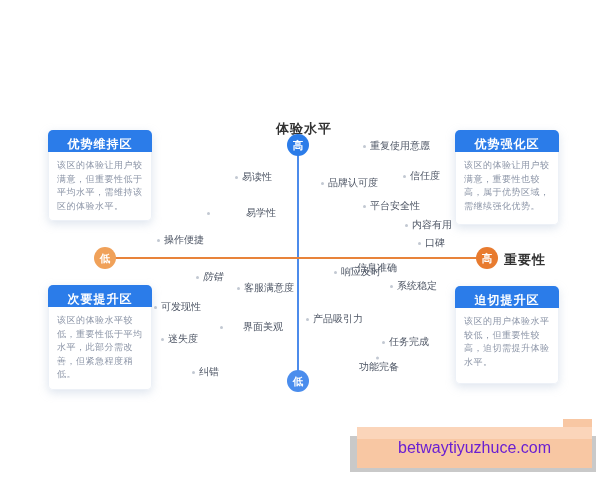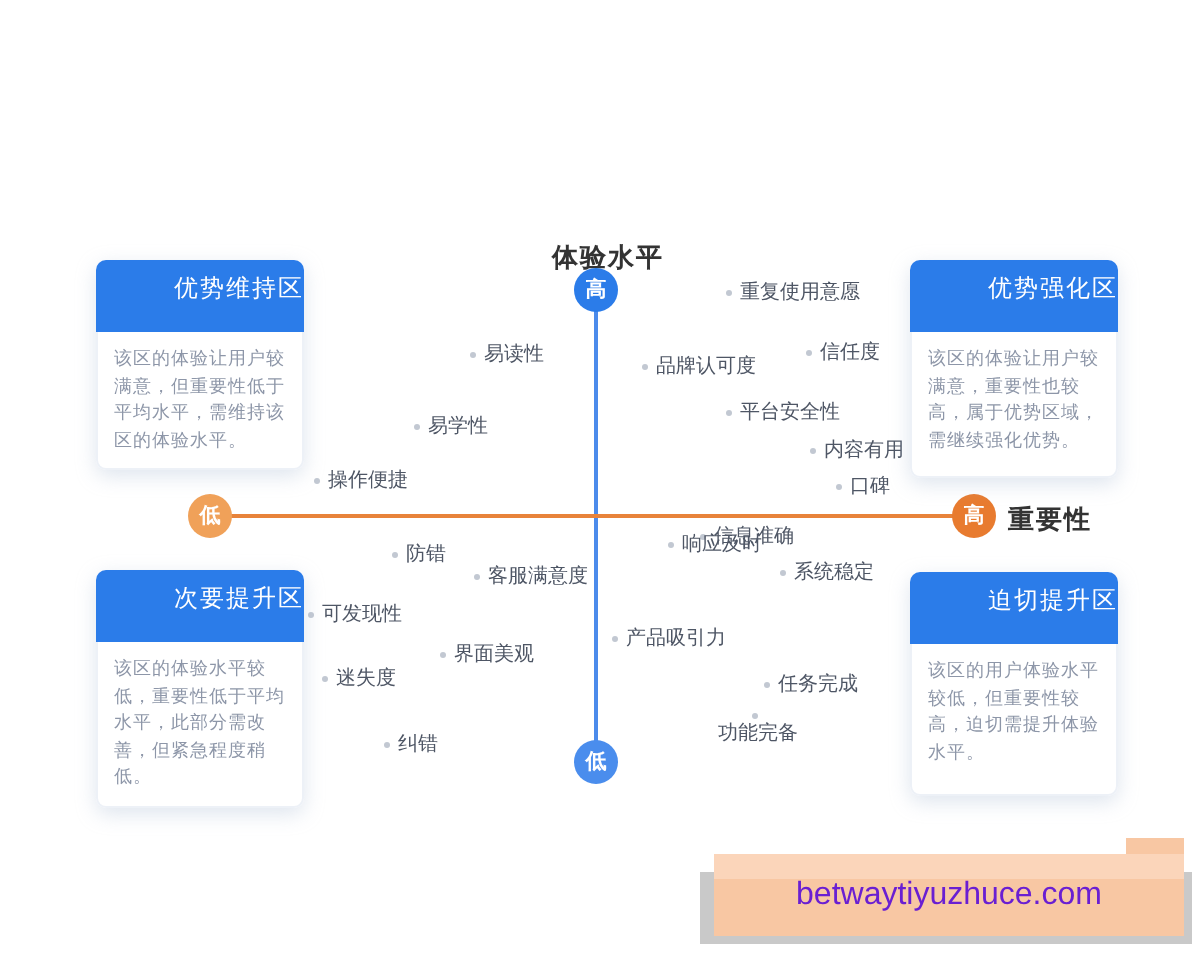--- a/index.html
+++ b/index.html
@@ -27,22 +27,22 @@
   .cap-right{left:476px;top:247px;background:var(--marker-orange-high,#e87b2f);}
   
   .point{
     position:absolute;display:flex;align-items:center;transform:translate(-1px,-50%);
     white-space:nowrap;font-size:10px;color:var(--point-text,#4e5665);
   }
   .pt-dot{width:3px;height:3px;border-radius:50%;background:#c2c8d2;margin-right:4px;flex:none;}
   
   .card{position:absolute;width:104px;border-radius:5px;box-shadow:0 3px 10px rgba(168,186,210,.38);}
   .card-head{
-    height:36px;line-height:28px;text-align:right;border-radius:5px 5px 0 0;
-    background:var(--header-blue,#2b7ce9);color:#fff;font-size:12px;font-weight:normal;letter-spacing:1px;
+    height:22px;line-height:28px;text-align:center;border-radius:5px 5px 0 0;
+    background:var(--header-blue,#2b7ce9);color:#fff;font-size:12px;font-weight:bold;letter-spacing:1px;
   }
   .card-body{
     background:#fff;border:1px solid #edf1f7;border-top:none;border-radius:0 0 5px 5px;
     padding:7px 8px;font-size:9px;line-height:1.5;letter-spacing:.5px;
     color:var(--card-text,#8d96a8);
   }
   .card-tl{left:48px;top:130px;}  .card-tl .card-body{min-height:54px;}
   .card-tr{left:455px;top:130px;} .card-tr .card-body{min-height:58px;}
   .card-bl{left:48px;top:285px;}  .card-bl .card-body{min-height:57px;}
   .card-br{left:455px;top:286px;} .card-br .card-body{min-height:61px;}
@@ -69,21 +69,21 @@
   <div class="cap cap-top">高</div>
   <div class="cap cap-bottom">低</div>
   <div class="cap cap-left">低</div>
   <div class="cap cap-right">高</div>
 
   <div>
       <div class="point" style="left: 236px; top: 177px;">
         <span class="pt-dot"></span>
         <span>易读性</span>
       </div>
-      <div class="point" style="left: 208px; top: 213px;">
+      <div class="point" style="left: 208px; top: 213px; gap: 32px;">
         <span class="pt-dot"></span>
         <span>易学性</span>
       </div>
       <div class="point" style="left: 158px; top: 240px;">
         <span class="pt-dot"></span>
         <span>操作便捷</span>
       </div>
       <div class="point" style="left: 364px; top: 146px;">
         <span class="pt-dot"></span>
         <span>重复使用意愿</span>
@@ -105,33 +105,33 @@
         <span>内容有用</span>
       </div>
       <div class="point" style="left: 419px; top: 243px;">
         <span class="pt-dot"></span>
         <span>口碑</span>
       </div>
       <div class="point" style="left: 351px; top: 252px; margin-top: 16px;">
         <span class="pt-dot"></span>
         <span>信息准确</span>
       </div>
-      <div class="point" style="left: 197px; top: 277px;">
+      <div class="point" style="left: 197px; top: 277px; font-style: italic;">
         <span class="pt-dot"></span>
         <span>防错</span>
       </div>
       <div class="point" style="left: 238px; top: 288px; justify-content: center;">
         <span class="pt-dot"></span>
         <span>客服满意度</span>
       </div>
       <div class="point" style="left: 155px; top: 307px;">
         <span class="pt-dot"></span>
         <span>可发现性</span>
       </div>
-      <div class="point" style="left: 221px; top: 327px;">
+      <div class="point" style="left: 221px; top: 327px; gap: 16px;">
         <span class="pt-dot"></span>
         <span>界面美观</span>
       </div>
       <div class="point" style="left: 162px; top: 339px;">
         <span class="pt-dot"></span>
         <span>迷失度</span>
       </div>
       <div class="point" style="left: 193px; top: 372px;">
         <span class="pt-dot"></span>
         <span>纠错</span>

